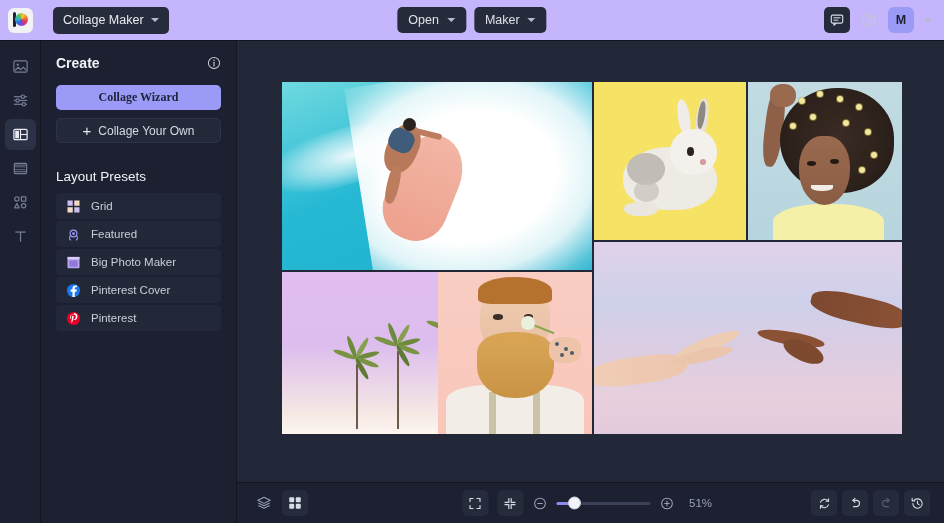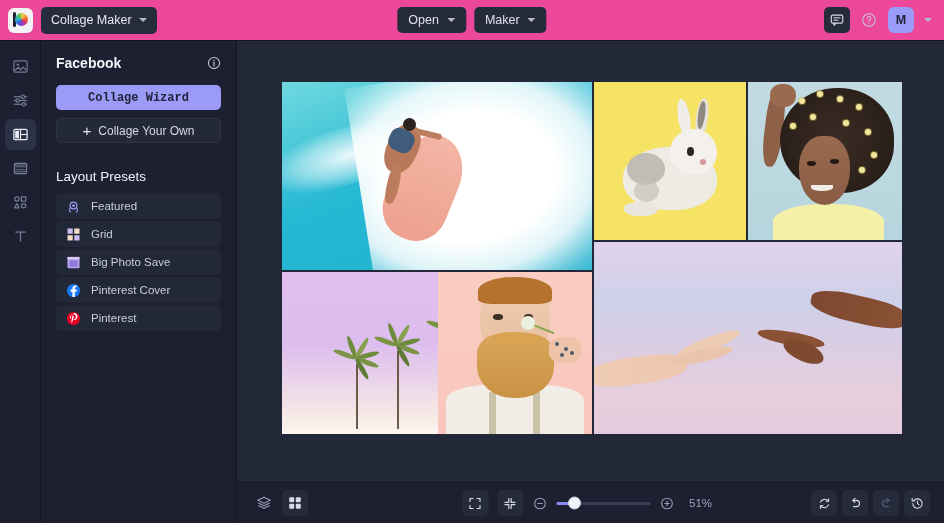--- a/index.html
+++ b/index.html
@@ -7,24 +7,25 @@
     width: 944px; height: 523px;
     background: #191d2b;
     font-family: "Liberation Sans", sans-serif;
     overflow: hidden;
   }
   #app { position: relative; width: 944px; height: 523px; display: flex; flex-direction: column; }
 
   
   .header {
     height: 41px; min-height: 41px;
-    background: #ec4899;
+    background: #c4b5fd;
     border-bottom: 1px solid #12151f;
     display: flex; align-items: center;
     position: relative;
+    gap: 12px;
   }
   .logo-wrap {
     width: 41px; height: 41px;
     display: flex; align-items: center; justify-content: center;
   }
   .logo {
     width: 25px; height: 25px; border-radius: 6px;
     background: #f2f2f4;
     display: flex; align-items: center; justify-content: center;
     position: relative;
@@ -105,21 +106,21 @@
   }
   .panel-title { color: #f0f2f7; font-size: 14px; font-weight: bold; }
   .info-icon { cursor: pointer; display:flex; }
 
   .wizard-btn {
     width: 100%; height: 25px; border-radius: 5px;
     background: #9b9bf7; color: #20243a;
     font-size: 12px; font-weight: bold;
     display: flex; align-items: center; justify-content: center;
     cursor: pointer; border: none; margin-bottom: 8px;
-    font-family: Liberation Mono, monospace;
+    font-family: Liberation Serif, serif;
   }
   .create-btn {
     width: 100%; height: 25px; border-radius: 5px;
     background: #242939; color: #d5d9e4; font-size: 12px;
     display: flex; align-items: center; justify-content: center; gap: 7px;
     cursor: pointer; border: 1px solid #2e3446;
     font-family: "Liberation Sans", sans-serif;
   }
   .plus { font-size: 15px; line-height: 1; color: #e4e7ef; }
 
@@ -395,72 +396,72 @@
       <div class="rail-item">
         <svg width="17" height="17" viewBox="0 0 18 18">
           <line x1="3.5" y1="4.3" x2="14.5" y2="4.3" stroke="currentColor" stroke-width="1.3"></line>
           <line x1="9" y1="4.3" x2="9" y2="14.5" stroke="currentColor" stroke-width="1.3"></line>
         </svg>
       </div>
     </div>
 
     <div class="panel">
       <div class="panel-head">
-        <div class="panel-title">Facebook</div>
+        <div class="panel-title">Create</div>
         <div class="info-icon">
           <svg width="14" height="14" viewBox="0 0 16 16">
             <circle cx="8" cy="8" r="6.4" fill="none" stroke="#c3c8d6" stroke-width="1.2"></circle>
             <circle cx="8" cy="4.9" r=".85" fill="#c3c8d6"></circle>
             <line x1="8" y1="7.1" x2="8" y2="11.4" stroke="#c3c8d6" stroke-width="1.3" stroke-linecap="round"></line>
           </svg>
         </div>
       </div>
 
       <button class="wizard-btn">Collage Wizard</button>
 
       <button class="create-btn">
         <span class="plus">+</span>
         <span>Collage Your Own</span>
       </button>
 
       <div class="presets-title">Layout Presets</div>
+
+      <div class="preset">
+        <span class="preset-ico">
+          <svg width="15" height="15" viewBox="0 0 16 16">
+            <rect x="1.6" y="1.6" width="5.6" height="5.6" fill="#cdbdf4"></rect>
+            <rect x="8.8" y="1.6" width="5.6" height="5.6" fill="#f3dcc4"></rect>
+            <rect x="1.6" y="8.8" width="5.6" height="5.6" fill="#f3dcc4"></rect>
+            <rect x="8.8" y="8.8" width="5.6" height="5.6" fill="#cdbdf4"></rect>
+          </svg>
+        </span>
+        <span>Grid</span>
+      </div>
 
       <div class="preset">
         <span class="preset-ico">
           <svg width="15" height="15" viewBox="0 0 16 16">
             <circle cx="8" cy="7" r="3.6" fill="none" stroke="#9b9bf7" stroke-width="1.3"></circle>
             <circle cx="8" cy="7" r="1.5" fill="#9b9bf7"></circle>
             <path d="M4.3 9.8c-.9 1.4-.6 3.4.6 4.1" fill="none" stroke="#9b9bf7" stroke-width="1.2" stroke-linecap="round"></path>
             <path d="M11.7 9.8c.9 1.4.6 3.4-.6 4.1" fill="none" stroke="#9b9bf7" stroke-width="1.2" stroke-linecap="round"></path>
           </svg>
         </span>
         <span>Featured</span>
       </div>
 
       <div class="preset">
         <span class="preset-ico">
           <svg width="15" height="15" viewBox="0 0 16 16">
-            <rect x="1.6" y="1.6" width="5.6" height="5.6" fill="#cdbdf4"></rect>
-            <rect x="8.8" y="1.6" width="5.6" height="5.6" fill="#f3dcc4"></rect>
-            <rect x="1.6" y="8.8" width="5.6" height="5.6" fill="#f3dcc4"></rect>
-            <rect x="8.8" y="8.8" width="5.6" height="5.6" fill="#cdbdf4"></rect>
-          </svg>
-        </span>
-        <span>Grid</span>
-      </div>
-
-      <div class="preset">
-        <span class="preset-ico">
-          <svg width="15" height="15" viewBox="0 0 16 16">
             <rect x="1.6" y="2" width="12.8" height="12" rx="1" fill="#b9a6ef"></rect>
             <rect x="1.6" y="2" width="12.8" height="2.6" fill="#d9cdf8"></rect>
             <rect x="3.6" y="5.6" width="8.8" height="7" fill="#8e7ad6"></rect>
           </svg>
         </span>
-        <span>Big Photo Save</span>
+        <span>Big Photo Maker</span>
       </div>
 
       <div class="preset">
         <span class="preset-ico">
           <svg width="15" height="15" viewBox="0 0 16 16">
             <circle cx="8" cy="8" r="7" fill="#1877f2"></circle>
             <path d="M9.35 15V9.2h1.85l.3-2.2H9.35V5.7c0-.63.2-1.05 1.1-1.05h1.1V2.7a15 15 0 0 0-1.7-.1c-1.75 0-2.95 1.05-2.95 3v1.4H4.9v2.2h1.95V15z" fill="#fff"></path>
           </svg>
         </span>
         <span>Pinterest Cover</span>

